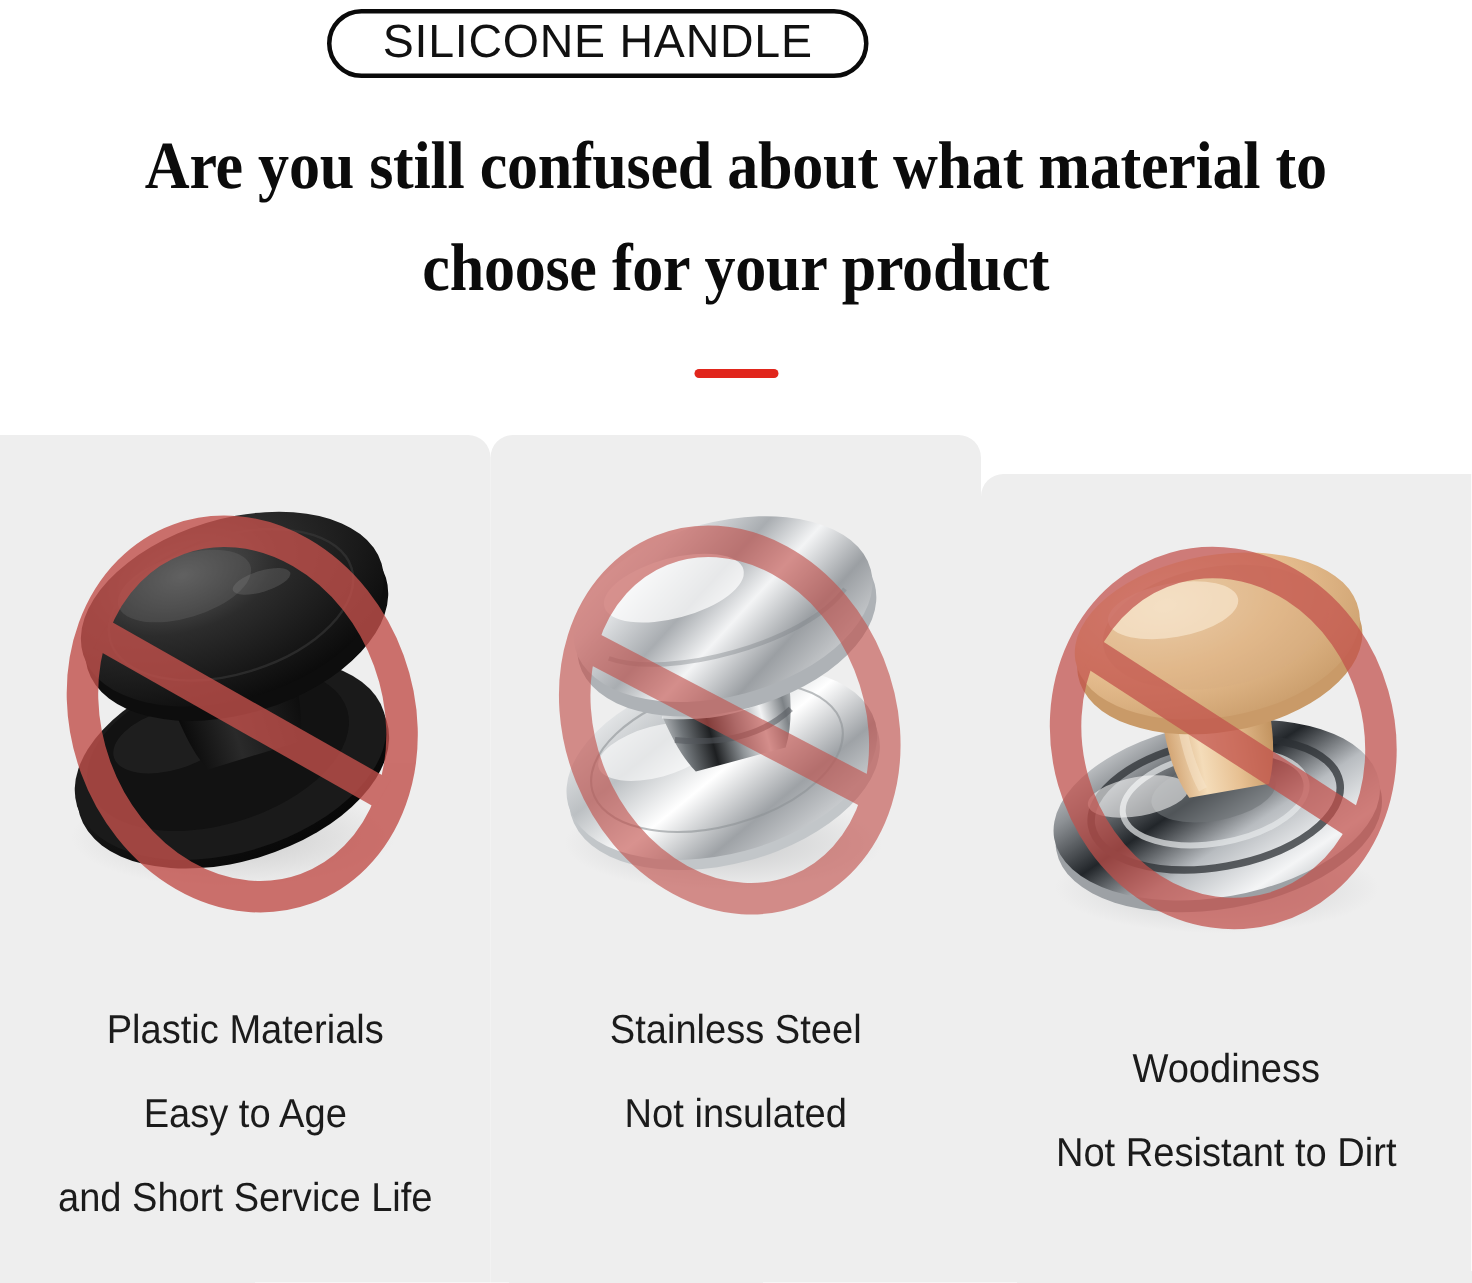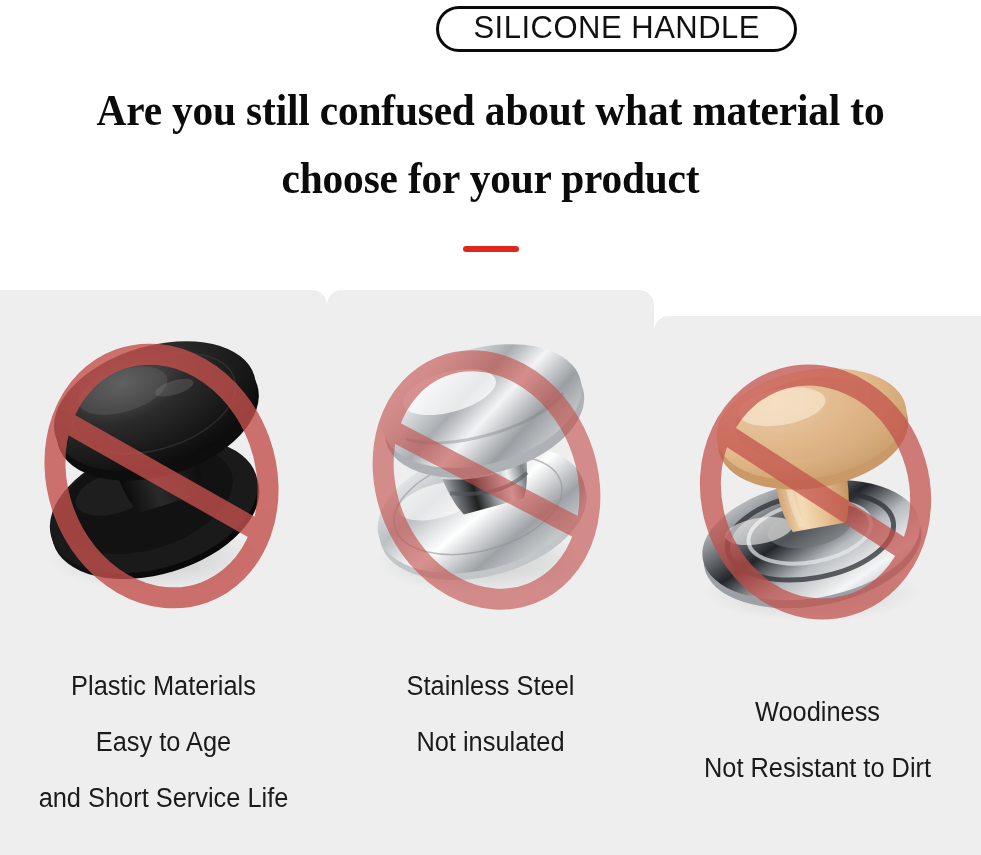--- a/index.html
+++ b/index.html
@@ -15,21 +15,21 @@
     font-family: "Liberation Sans", sans-serif;
     -webkit-font-smoothing: antialiased;
   }
 
   
   .badge-row {
     position: absolute;
     left: 0; top: 6px;
     width: 797px;
     display: flex;
-    justify-content: flex-end;
+    justify-content: center;
   }
   .badge-pill {
     border: 3px solid #0a0a0a;
     border-radius: 999px;
     padding: 3px 34px 6px 34px;
     line-height: 1;
     background: #ffffff;
   }
   .badge-pill span {
     font-family: "Liberation Sans", sans-serif;

